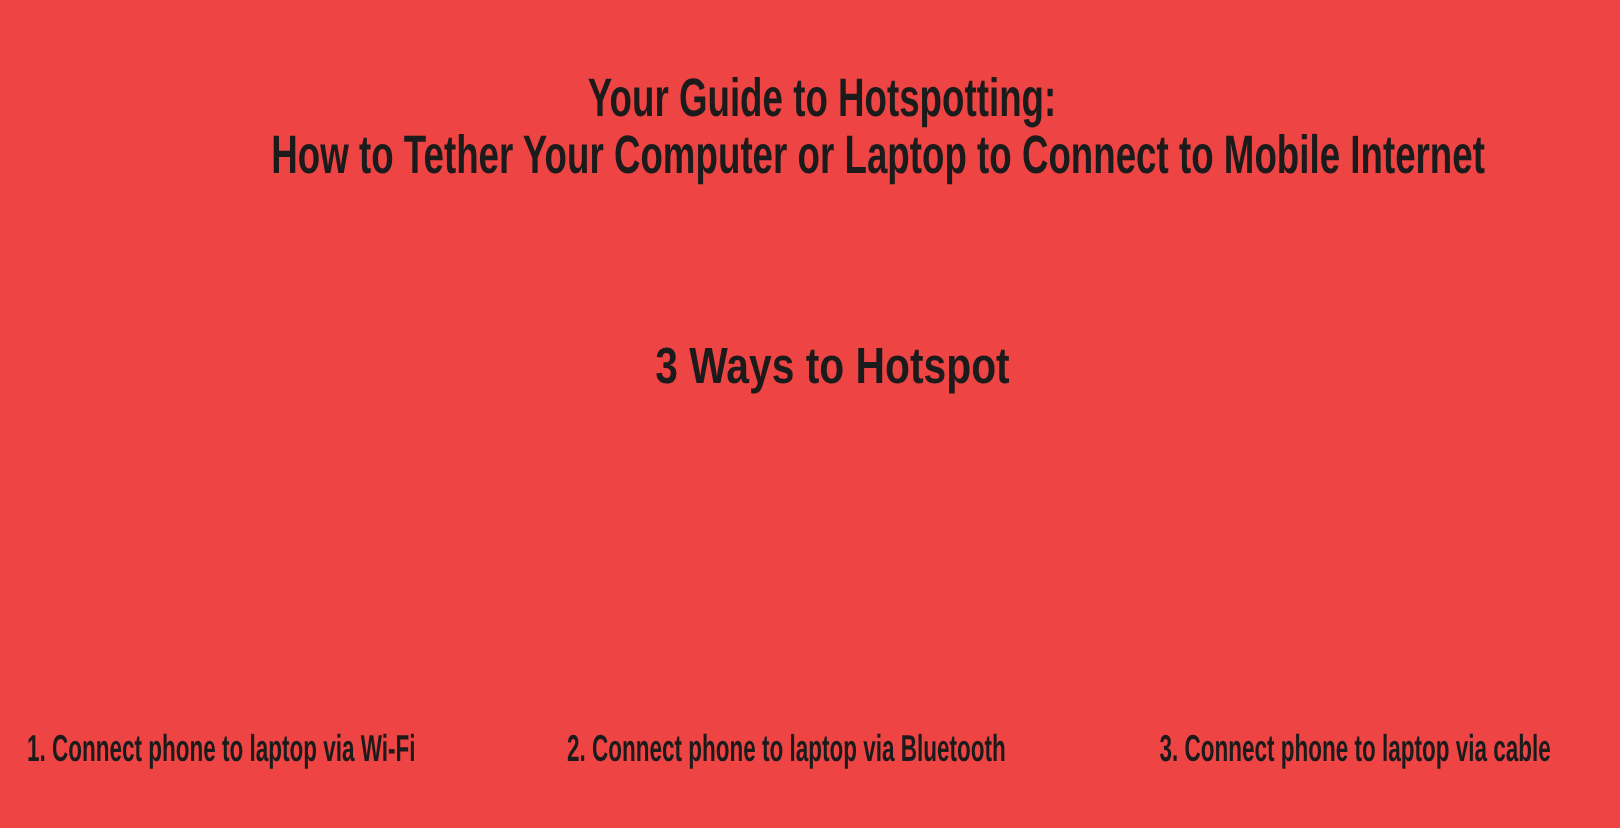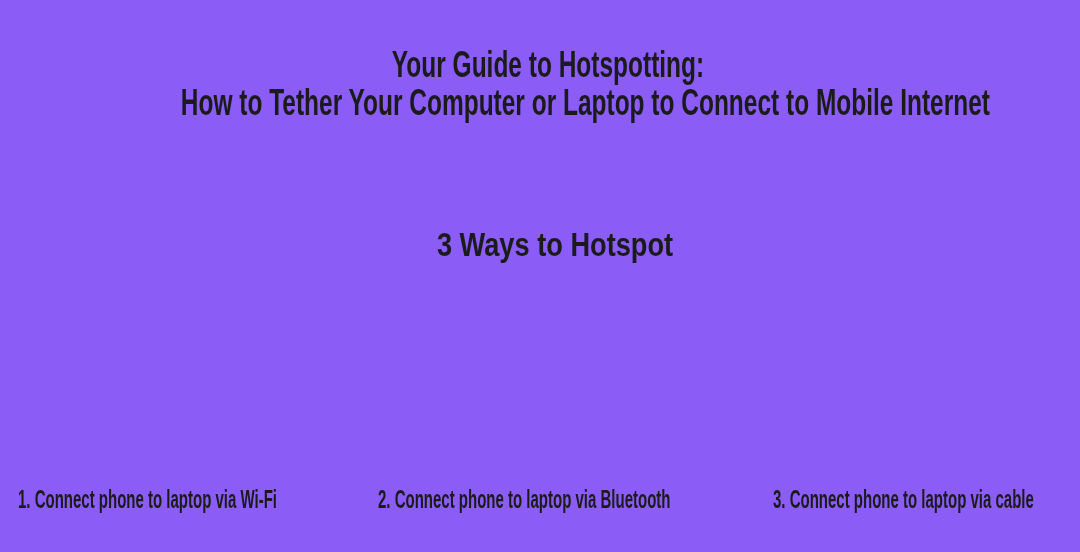--- a/index.html
+++ b/index.html
@@ -4,21 +4,21 @@
 <style>
   html, body {
     margin: 0;
     padding: 0;
     background: #ffffff;
   }
   .canvas {
     position: relative;
     width: 1080px;
     height: 552px;
-    background: #8b5cf6;
+    background: #ef4444;
     overflow: hidden;
     font-family: "Liberation Sans", sans-serif;
     color: #1b1b1b;
   }
   
   .title {
     position: absolute;
     top: 46px;
     left: 8px;
     width: 1080px;

